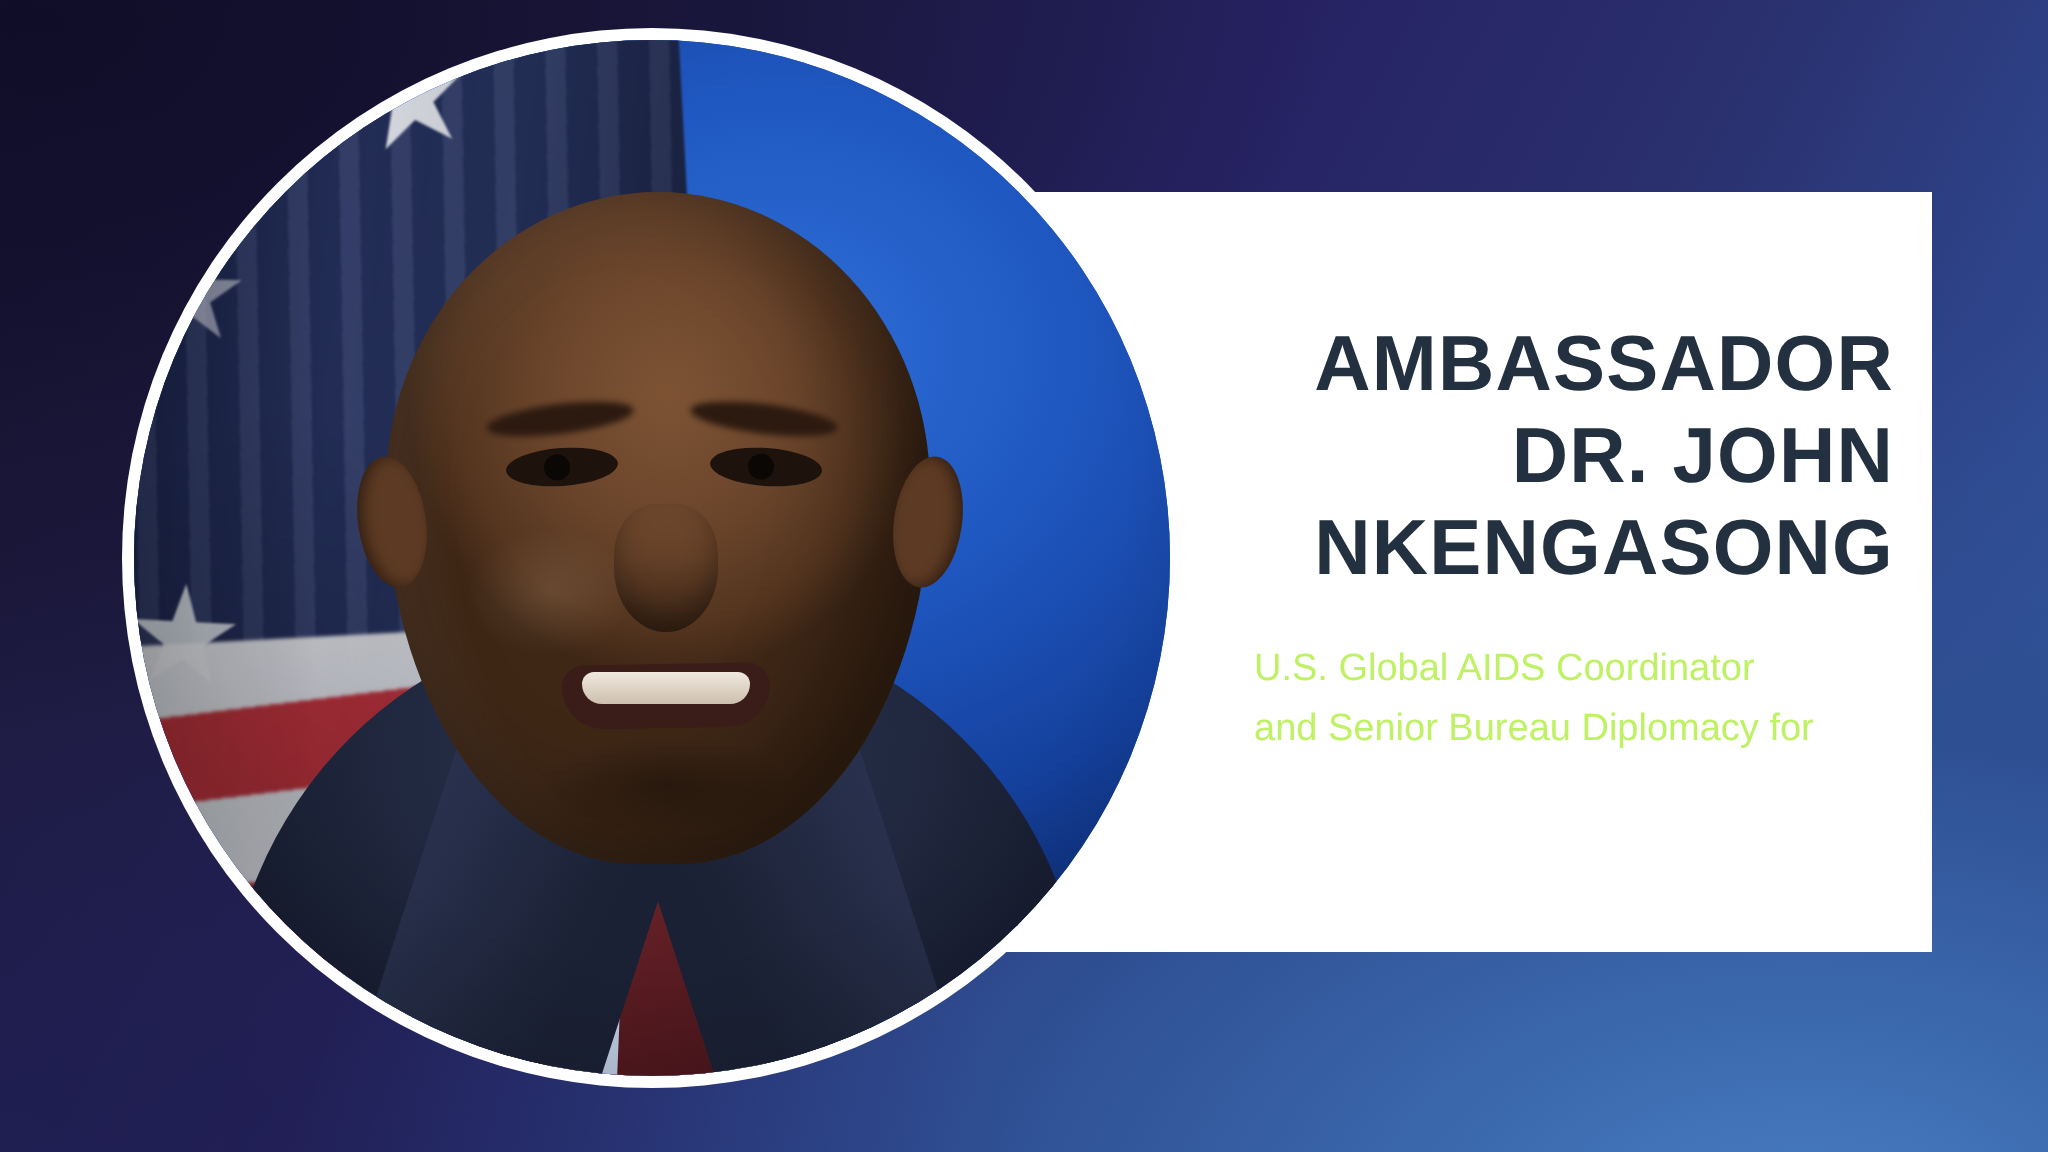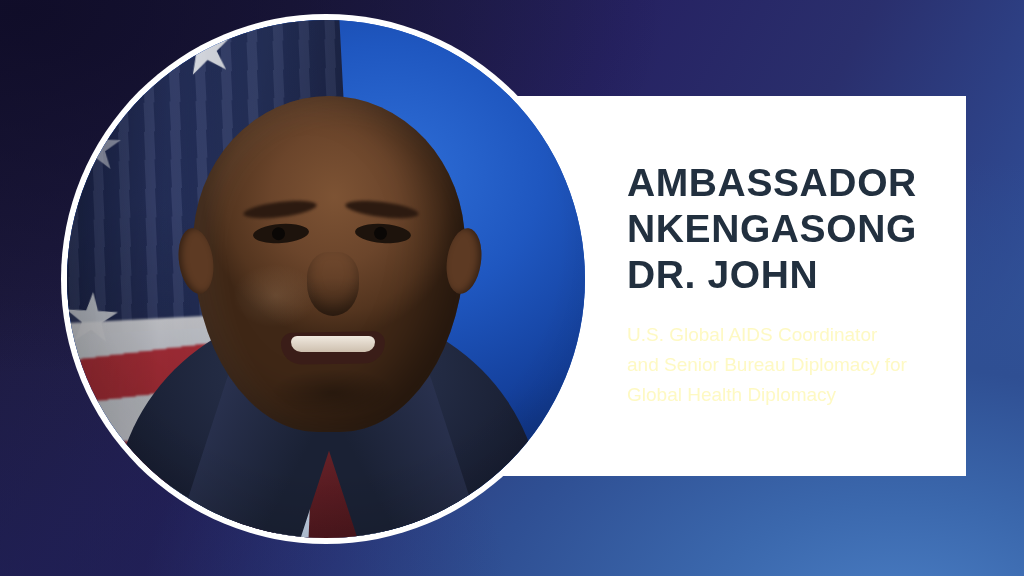--- a/index.html
+++ b/index.html
@@ -251,27 +251,27 @@
   }
   .headline {
     margin: 0;
     font-size: 39px;
     line-height: 46px;
     font-weight: 700;
     letter-spacing: 0.6px;
     color: #22303f;
     text-transform: uppercase;
   }
-  .headline .ln { display: block; white-space: nowrap; }
+  .headline .ln { display: block; white-space: nowrap; text-align: right; }
   .subtitle {
     margin: 22px 0 0 0;
     font-size: 19px;
     line-height: 30px;
     font-weight: 400;
-    color: #fef9c3;
+    color: #bef264;
   }
   .subtitle .ln { display: block; }
 </style>
 </head>
 <body>
 
 <div class="stage">
 
   <div class="bg"></div>
   <div class="bg-tint"></div>
@@ -316,23 +316,22 @@
       <div class="p-layer teeth"></div>
       <div class="p-layer chin-shadow"></div>
 
       <div class="portrait-vignette"></div>
     </div>
   </div>
 
   <div class="text-block">
     <h1 class="headline">
       <span class="ln">AMBASSADOR</span>
+      <span class="ln">DR. JOHN</span>
       <span class="ln">NKENGASONG</span>
-      <span class="ln">DR. JOHN</span>
     </h1>
     <p class="subtitle">
       <span class="ln">U.S. Global AIDS Coordinator</span>
       <span class="ln">and Senior Bureau Diplomacy for</span>
-      <span class="ln">Global Health Diplomacy</span>
     </p>
   </div>
 
 </div>
 
 </body></html>

